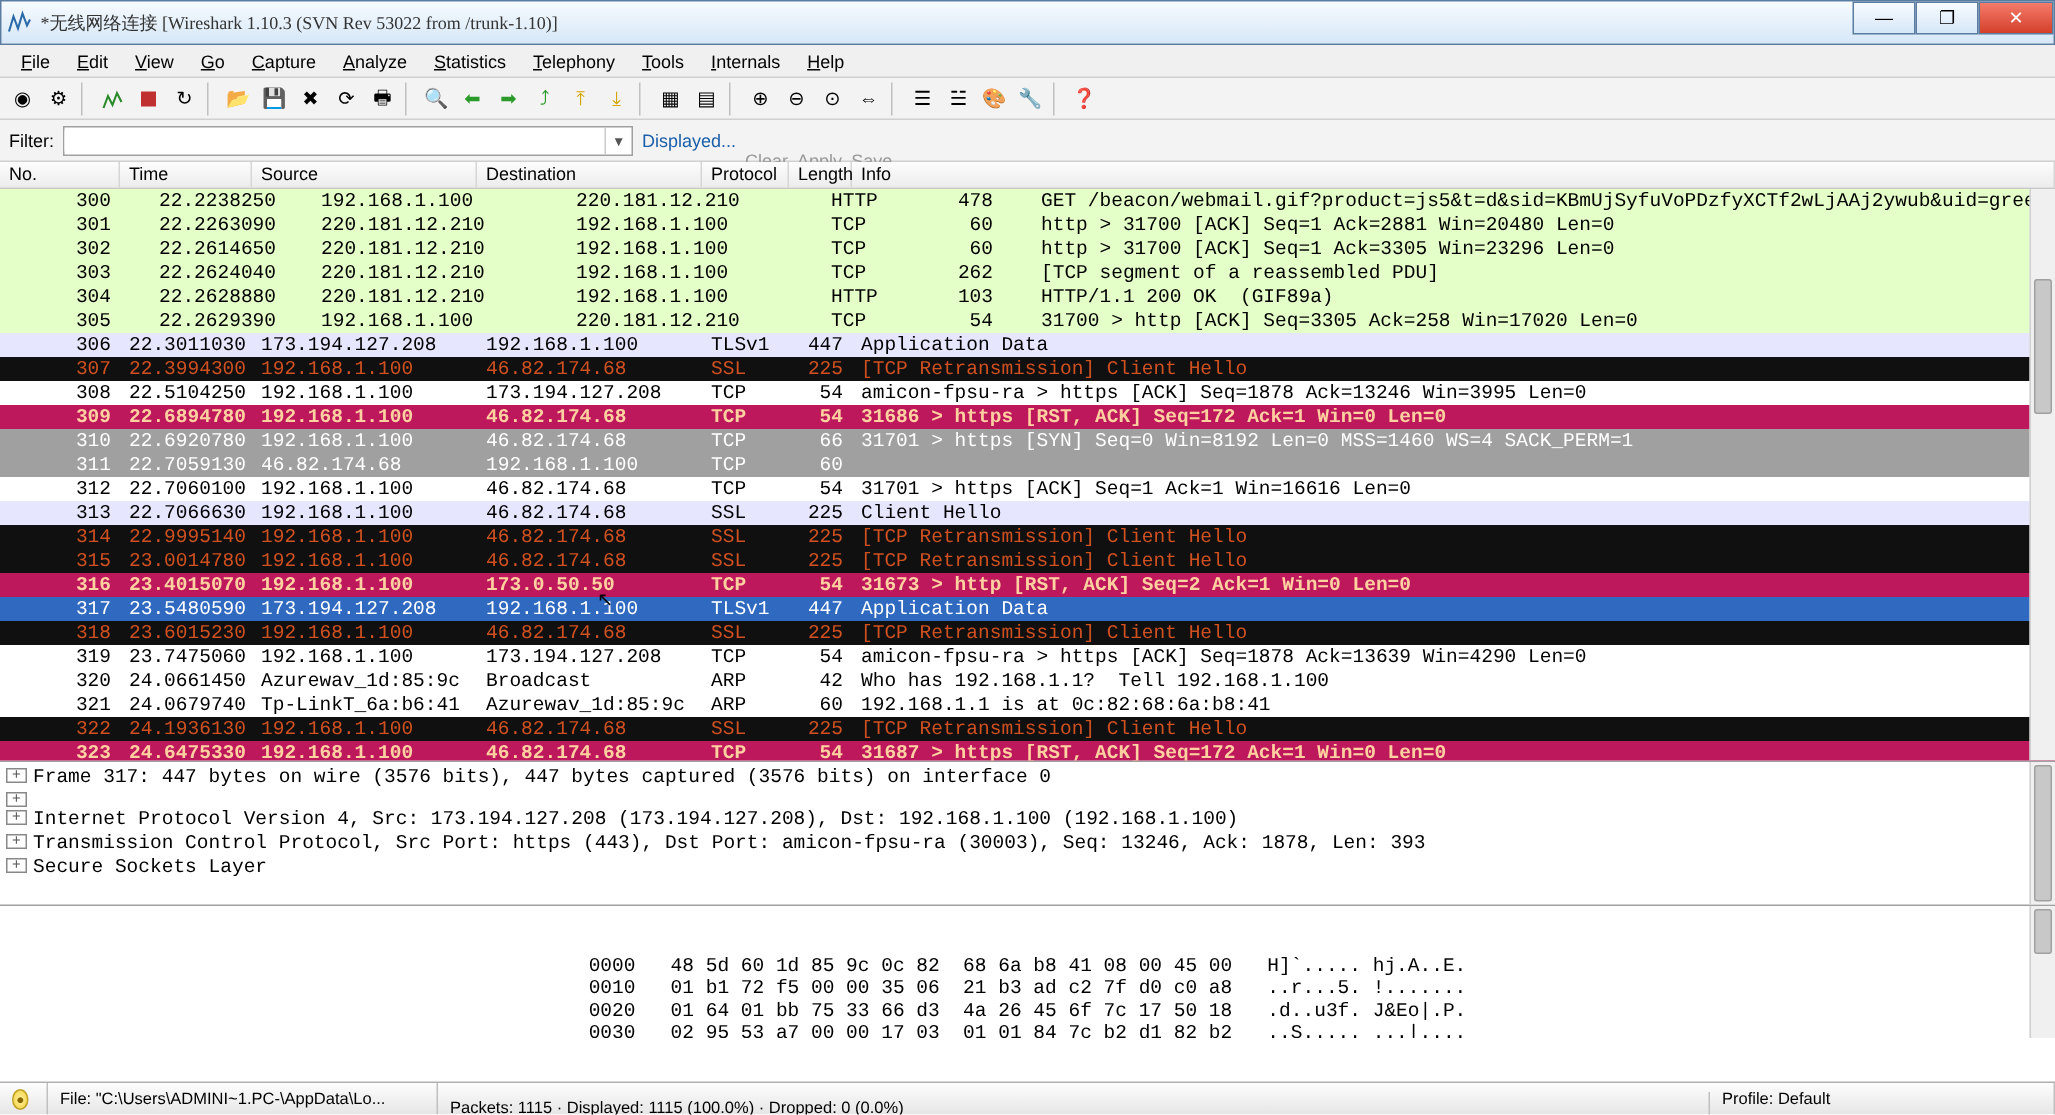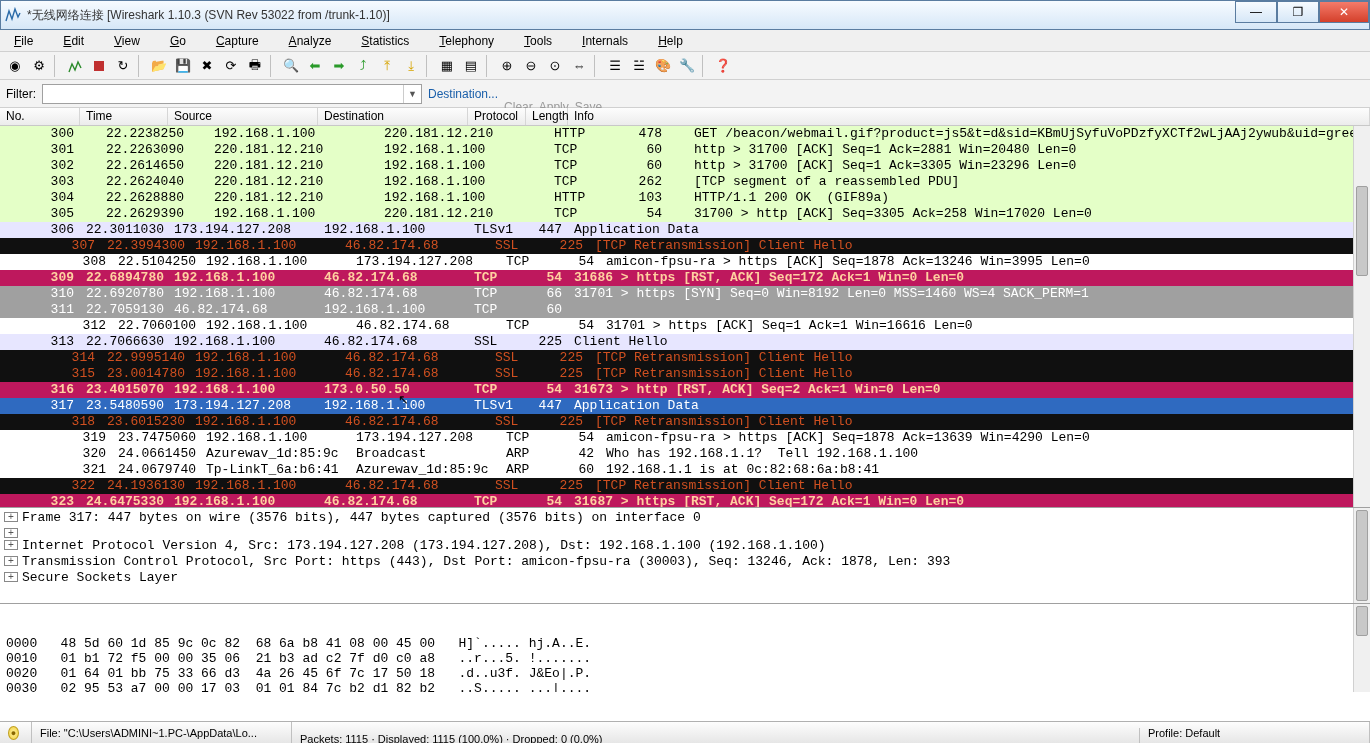--- a/index.html
+++ b/index.html
@@ -1,23 +1,23 @@
 <!DOCTYPE html>
 <html><head>
 <meta charset="utf-8">
 <style>
 * { margin:0; padding:0; box-sizing:border-box; }
 body { font-family:"Tahoma","Segoe UI",sans-serif; font-size:12px; background:#fff; width:1370px; height:743px; overflow:hidden; position:relative; }
 .titlebar { height:30px; background:linear-gradient(#f7fbff,#d6e7f7); border:1px solid #5a7ca0; display:flex; align-items:center; padding:0 4px; position:relative; }
 .titlebar .fin { width:16px; height:16px; margin-right:6px; display:inline-block; }
-.titlebar .title { color:#333; font-size:12px; }
+.titlebar .title { color:#333; font-size:12px;font-family:Liberation Serif, serif; }
 .winbtns { position:absolute; right:0; top:0; display:flex; }
 .winbtn { width:42px; height:22px; border:1px solid #5a7ca0; display:flex; align-items:center; justify-content:center; font-family:Arial; font-size:12px; background:linear-gradient(#f7fbff,#d6e7f7); }
 .winbtn.close { background:linear-gradient(#f47b6a,#d4402b); color:#fff; width:50px; }
-.menubar { height:22px; background:#f0f0f0; display:flex; align-items:center; padding:0 6px; gap:14px; border-bottom:1px solid #d0d0d0; }
+.menubar { height:22px; background:#f0f0f0; display:flex; align-items:center; padding:0 6px; gap:2px; border-bottom:1px solid #d0d0d0; }
 .menubar .mi { padding:2px 8px; cursor:default; }
 .menubar .mi u { text-decoration:underline; }
 .toolbar { height:28px; background:#f3f3f3; border-bottom:1px solid #d0d0d0; display:flex; align-items:center; padding:0 4px; gap:2px; }
 .tbtn { width:22px; height:22px; border:1px solid transparent; display:flex; align-items:center; justify-content:center; font-size:13px; }
 .tsep { width:6px; height:22px; border-left:1px solid #c0c0c0; margin:0 2px; }
 .filterbar { height:28px; background:#f3f3f3; border-bottom:1px solid #d0d0d0; display:flex; align-items:center; padding:0 6px; gap:6px; }
 .filterbar label { font-size:12px; }
 .filterbar .finput { flex:0 0 380px; height:20px; border:1px solid #a0a0a0; background:#fff; display:flex; align-items:center; }
 .filterbar .finput input { flex:1; border:none; outline:none; font-size:12px; padding:0 4px; }
 .filterbar .dd { width:18px; height:18px; border-left:1px solid #ccc; display:flex; align-items:center; justify-content:center; font-size:9px; color:#555; }
@@ -25,29 +25,29 @@
 .filterbar .fgrey { color:#9a9a9a;margin-top:26px; }
 .packets { height:400px; overflow:hidden; border-bottom:1px solid #a0a0a0; position:relative; }
 .phead { display:flex; background:linear-gradient(#fdfdfd,#ececec); border-bottom:1px solid #c8c8c8; height:18px; font-size:12px; }
 .phead div { border-right:1px solid #d6d6d6; padding:1px 6px; }
 .c-no{width:80px;} .c-time{width:88px;} .c-src{width:150px;} .c-dst{width:150px;} .c-proto{width:58px;} .c-len{width:42px; text-align:right;} .c-info{flex:1;}
 .plist { font-family:"Consolas","Courier New",monospace; font-size:13px; line-height:16px; }
 .prow { display:flex; height:16px; white-space:pre; }
 .prow div { padding:0 6px; overflow:hidden; }
 .prow .c-no{text-align:right;}
 .bg-httpg{background:#e4ffc7;gap:20px;}
-.bg-tls{background:#e7e6ff;} .bg-white{background:#fff;margin-left:32px;}
+.bg-tls{background:#e7e6ff;} .bg-white{background:#fff;}
 .bg-grey{background:#a0a0a0; color:#fff;}
 .bg-darkred{background:#be185d; color:#ffd0a0;font-weight:bold;}
-.bg-black{background:#101010; color:#d05020;padding-left:21px;}
+.bg-black{background:#101010; color:#d05020;}
 .bg-sel{background:#2f6ac0; color:#fff;}
 .details { height:96px; border-bottom:1px solid #a0a0a0; overflow:auto; font-family:"Consolas","Courier New",monospace; font-size:13px; line-height:16px; padding:2px 4px; background:#fff; position:relative; }
 .details .dline { display:flex; }
 .details .exp { width:14px; text-align:center; color:#555; font-family:Arial; font-size:10px; border:1px solid #888; height:10px; line-height:8px; margin:2px 4px 0 0; }
-.hexpane { height:88px; overflow:hidden; font-family:"Consolas","Courier New",monospace; font-size:13px; line-height:15px; padding:2px 6px; background:#fff; white-space:pre; position:relative; }
+.hexpane { height:88px; overflow:hidden; font-family:"Consolas","Courier New",monospace; font-size:13px; line-height:15px; padding:2px 6px; background:#fff; white-space:pre; position:relative;text-align:center; }
 .statusbar { position:absolute; bottom:0; left:0; right:0; height:22px; background:linear-gradient(#fdfdfd,#e6e6e6); border-top:1px solid #b0b0b0; display:flex; align-items:center; font-size:11px; }
 .statusbar .cell { padding:0 8px; border-right:1px solid #c0c0c0; height:100%; display:flex; align-items:center; }
 .statusbar .bullet { width:14px; height:14px; border-radius:50%; background:radial-gradient(#fff2a0,#f2cf3a); border:1px solid #c0a020; margin-right:4px; display:flex; align-items:center; justify-content:center; font-size:9px; color:#886600; }
 .sb { position:absolute; right:0; width:17px; background:#f0f0f0; border-left:1px solid #d0d0d0; }
 .sb .thumb { position:absolute; left:2px; right:2px; background:#c8c8c8; border:1px solid #a0a0a0; border-radius:2px; }
 .cursor-arrow { position:absolute; left:398px; top:392px; font-size:13px; color:#000; pointer-events:none; z-index:5; }
 svg.fin-svg { width:16px; height:16px; }
 </style>
 </head>
 <body>
@@ -122,21 +122,21 @@
   <div class="tsep"></div>
   <div class="tbtn">❓</div>
 </div>
 
 <div class="filterbar">
   <label>Filter:</label>
   <div class="finput">
     <input type="text" style="">
     <div class="dd">▼</div>
   </div>
-  <span class="flink">Destination...</span>
+  <span class="flink">Displayed...</span>
   <span class="fgrey">Clear</span>
   <span class="fgrey">Apply</span>
   <span class="fgrey">Save</span>
 </div>
 
 <div class="packets">
   <div class="phead">
     <div class="c-no">No.</div>
     <div class="c-time">Time</div>
     <div class="c-src">Source</div>

